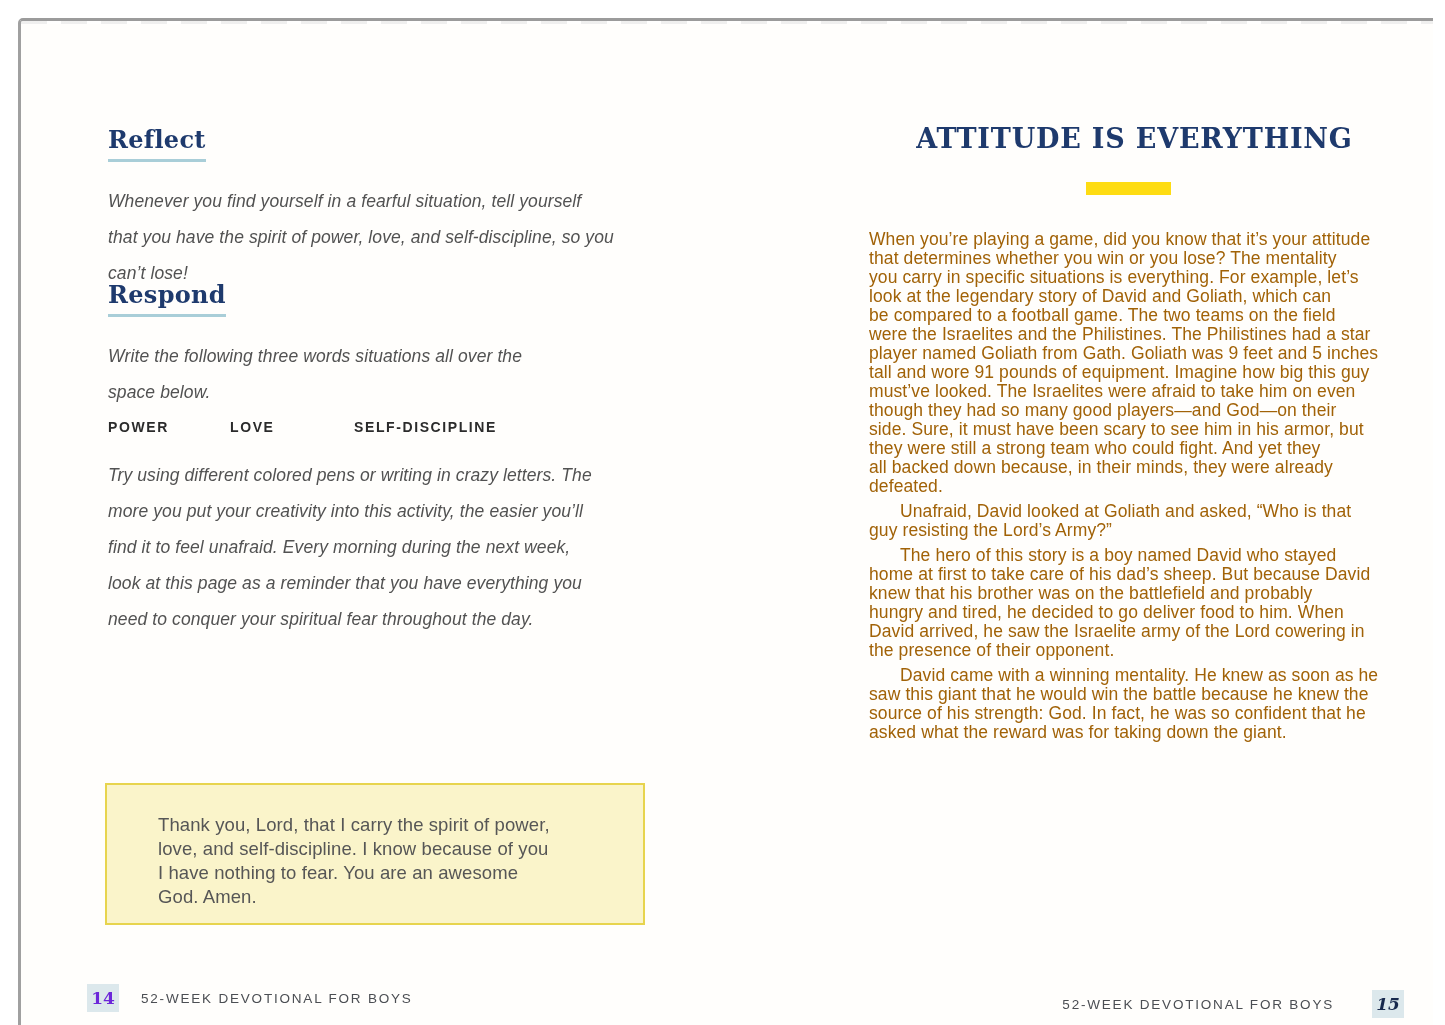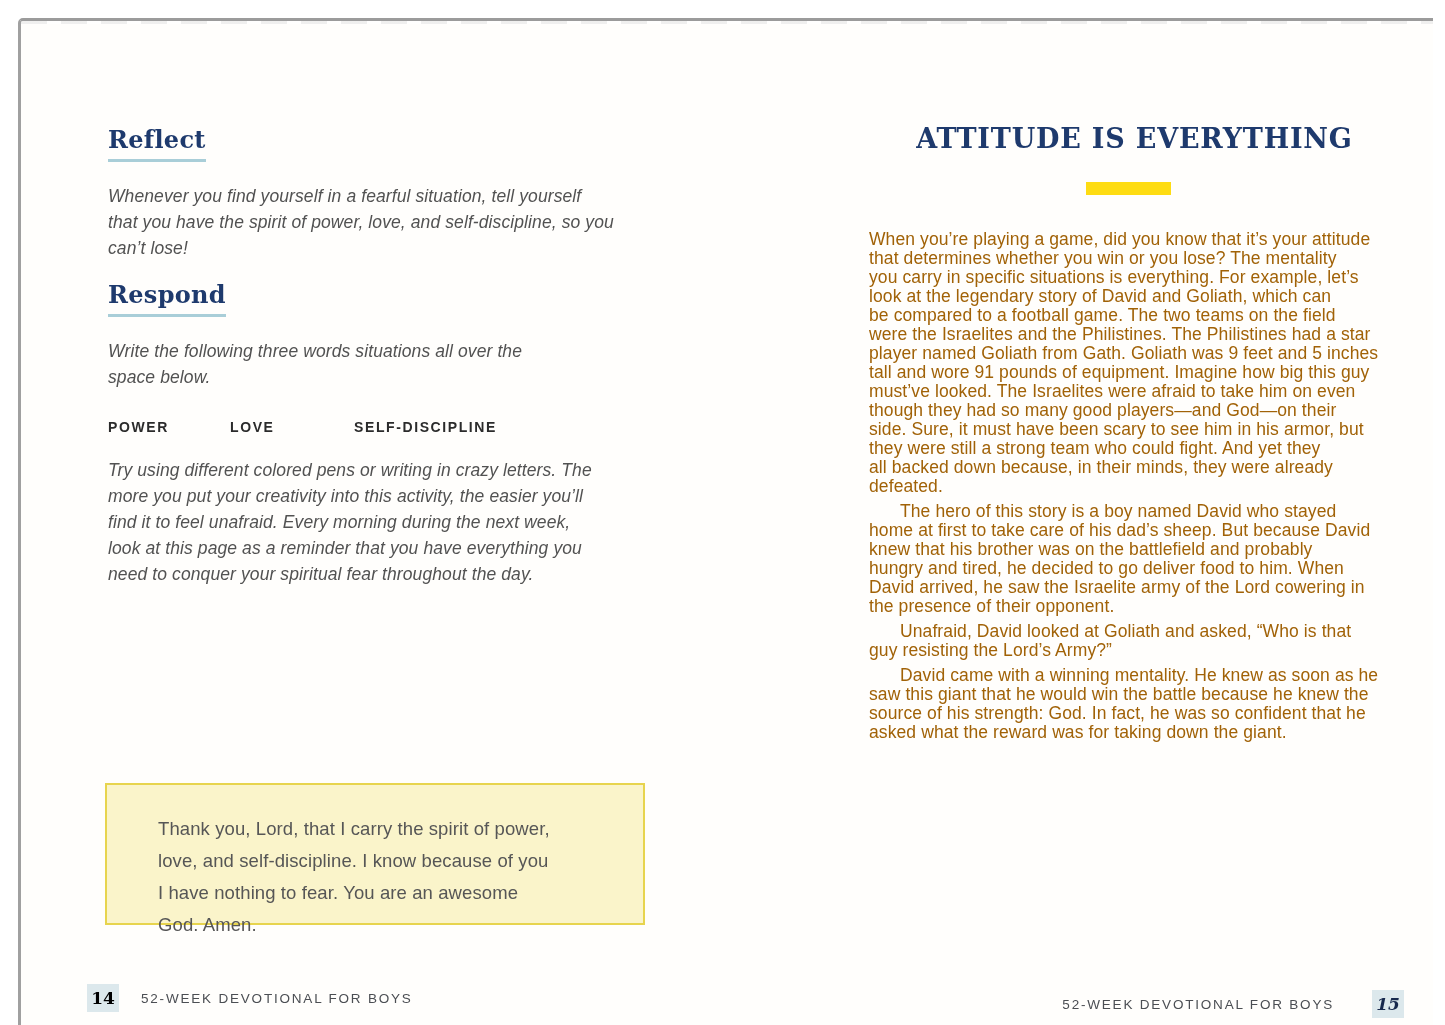--- a/index.html
+++ b/index.html
@@ -54,21 +54,21 @@
   }
   .heading-reflect { left: 75px; top: 92px; }
   .heading-respond { left: 75px; top: 247px; }
 
   .italic-para {
     position: absolute;
     left: 75px;
     width: 565px;
     font-style: italic;
     font-size: 17.5px;
-    line-height: 26px;
+    line-height: 36px;
     color: #525252;
     white-space: pre-line;
     letter-spacing: .1px;
   }
   .para-reflect  { top: 150px; }
   .para-respond  { top: 305px; }
   .para-activity { top: 424px; }
 
   .word-caps {
     position: absolute;
@@ -85,21 +85,21 @@
   .prayer-box {
     position: absolute;
     left: 72px; top: 750px;
     width: 540px; height: 142px;
     background: #faf4ca;
     border: 2px solid #e7d44e;
     padding: 22px 30px 0 45px;
   }
   .prayer-text {
     font-size: 18.5px;
-    line-height: 32px;
+    line-height: 24px;
     color: #565656;
     white-space: pre-line;
     letter-spacing: .1px;
   }
 
   
   .chapter-title {
     position: absolute;
     left: 95px; top: 90px;
     width: 575px;
@@ -133,21 +133,21 @@
     position: absolute;
     top: 951px;
     width: 32px; height: 28px;
     background: #dce8ec;
     display: flex;
     align-items: center;
     justify-content: center;
     font-family: "DejaVu Serif", "Liberation Serif", serif;
     font-weight: bold;
     font-size: 17px;
-    color: #000000;
+    color: #6d28d9;
   }
   .chip-left { left: 54px; }
   .footer-label {
     position: absolute;
     top: 958px;
     font-size: 13.5px;
     letter-spacing: 1.8px;
     color: #4b4e53;
     white-space: nowrap;
   }
@@ -232,28 +232,28 @@
 be compared to a football game. The two teams on the field
 were the Israelites and the Philistines. The Philistines had a star
 player named Goliath from Gath. Goliath was 9 feet and 5 inches
 tall and wore 91 pounds of equipment. Imagine how big this guy
 must’ve looked. The Israelites were afraid to take him on even
 though they had so many good players—and God—on their
 side. Sure, it must have been scary to see him in his armor, but
 they were still a strong team who could fight. And yet they
 all backed down because, in their minds, they were already
 defeated.</p>
+      <p class="body-para indented">Unafraid, David looked at Goliath and asked, “Who is that
+guy resisting the Lord’s Army?”</p>
       <p class="body-para indented">The hero of this story is a boy named David who stayed
 home at first to take care of his dad’s sheep. But because David
 knew that his brother was on the battlefield and probably
 hungry and tired, he decided to go deliver food to him. When
 David arrived, he saw the Israelite army of the Lord cowering in
 the presence of their opponent.</p>
-      <p class="body-para indented">Unafraid, David looked at Goliath and asked, “Who is that
-guy resisting the Lord’s Army?”</p>
       <p class="body-para indented">David came with a winning mentality. He knew as soon as he
 saw this giant that he would win the battle because he knew the
 source of his strength: God. In fact, he was so confident that he
 asked what the reward was for taking down the giant.</p>
     </div>
 
     <div class="footer-right-group">
       <div class="footer-label-r">52-WEEK DEVOTIONAL FOR BOYS</div>
       <div class="page-number-chip-r">15</div>
     </div>

